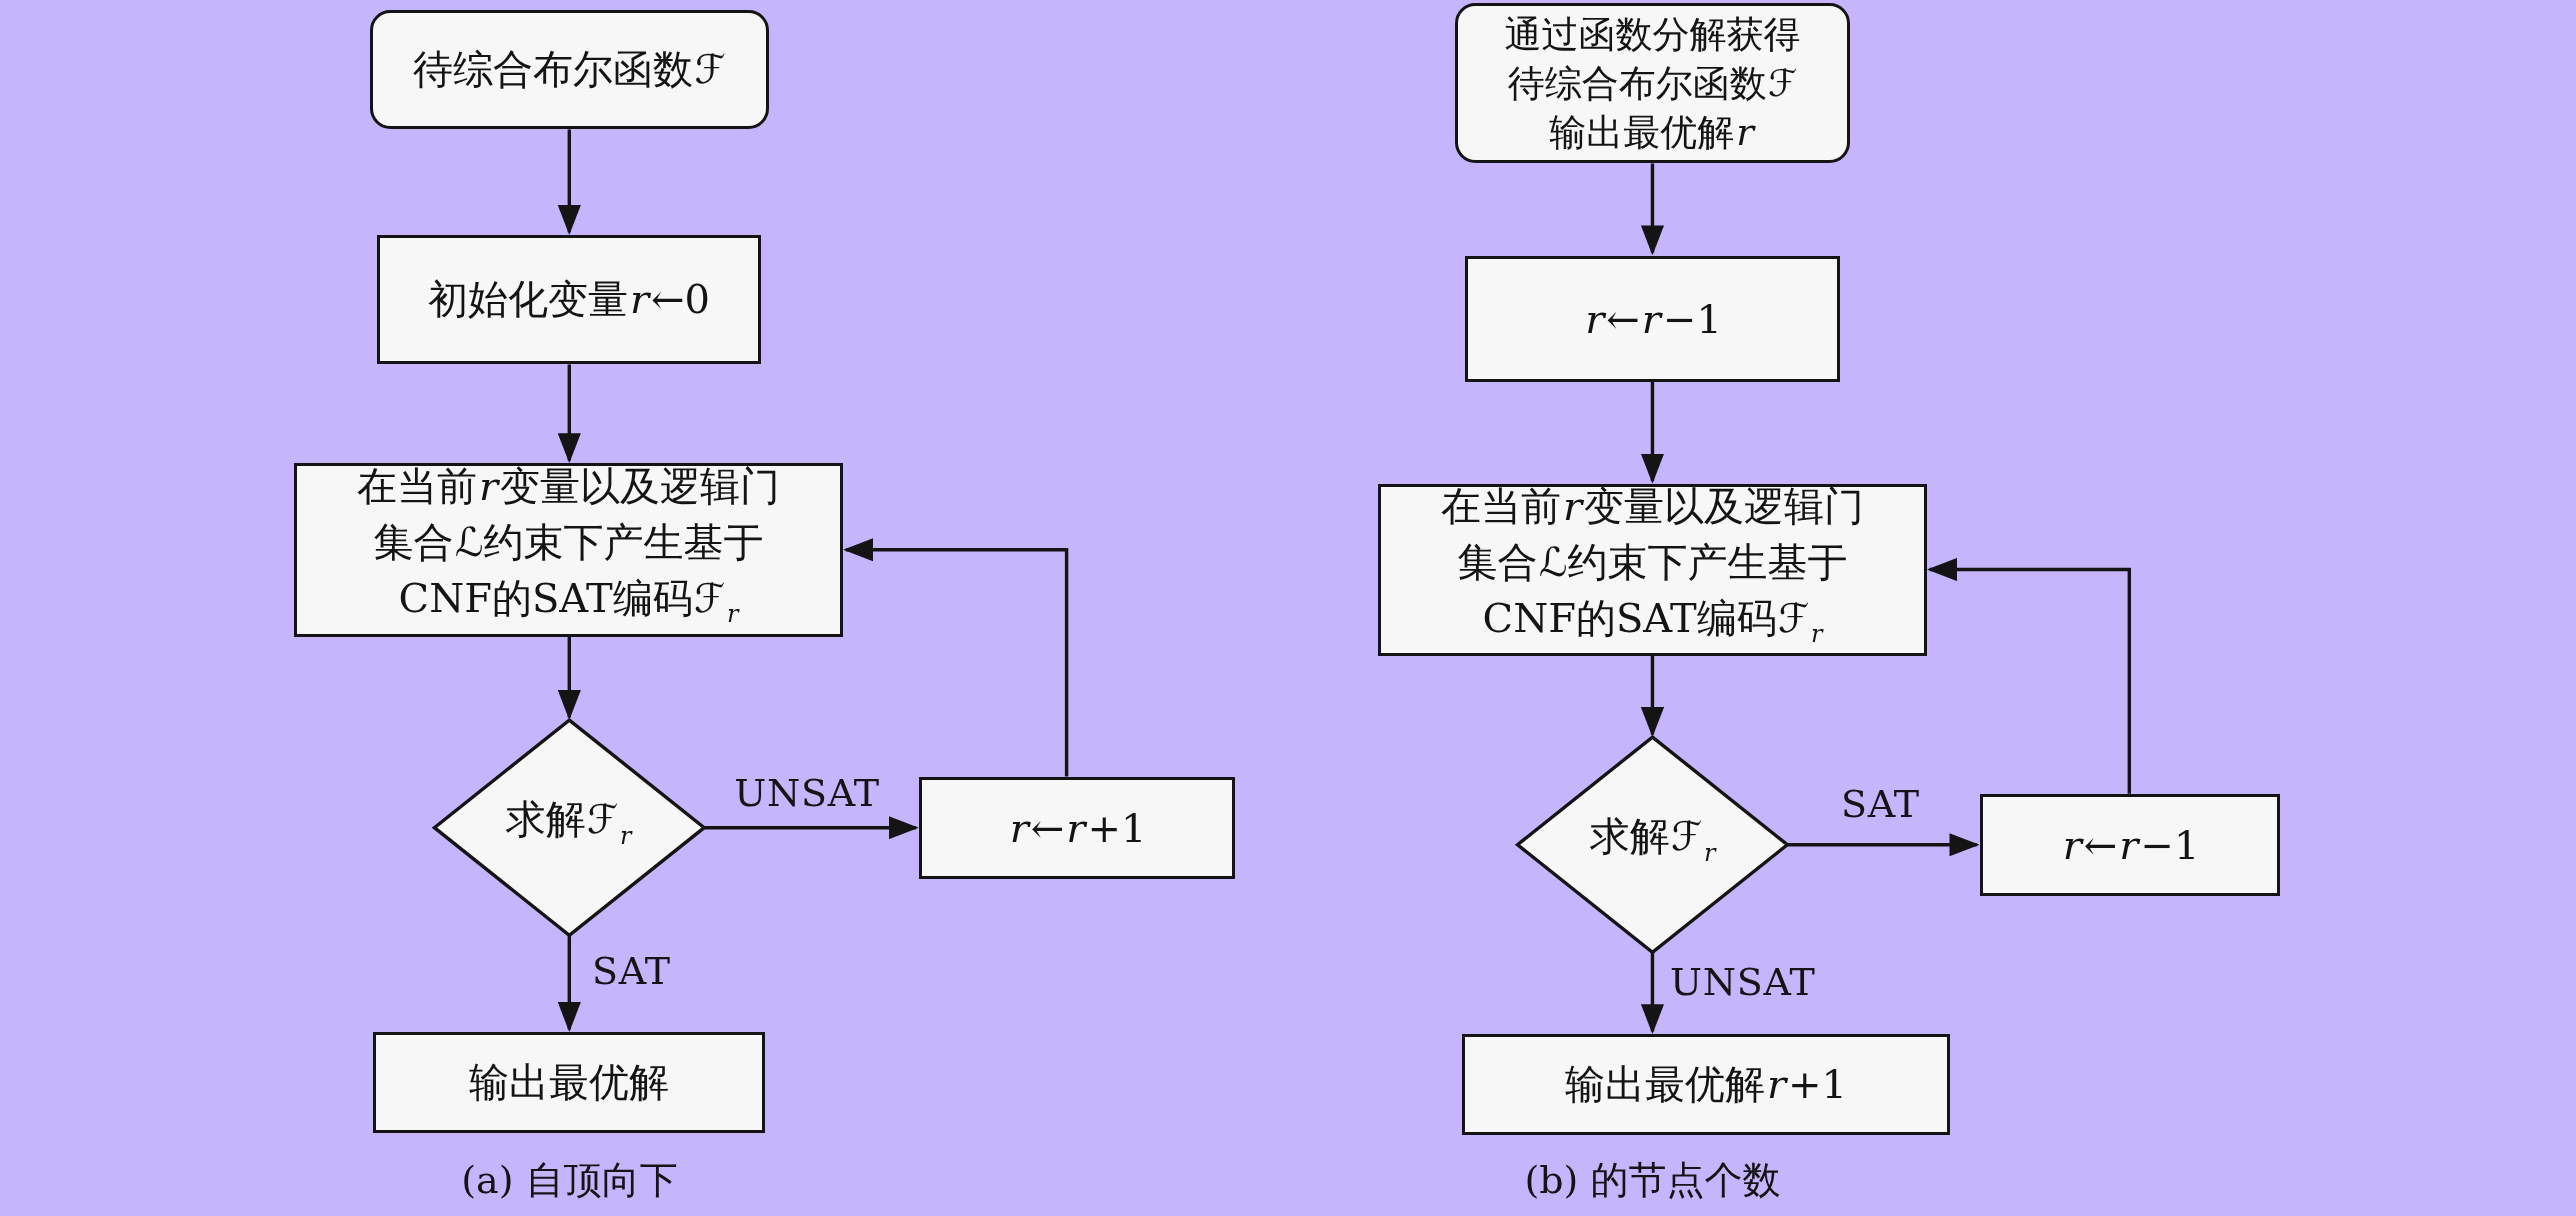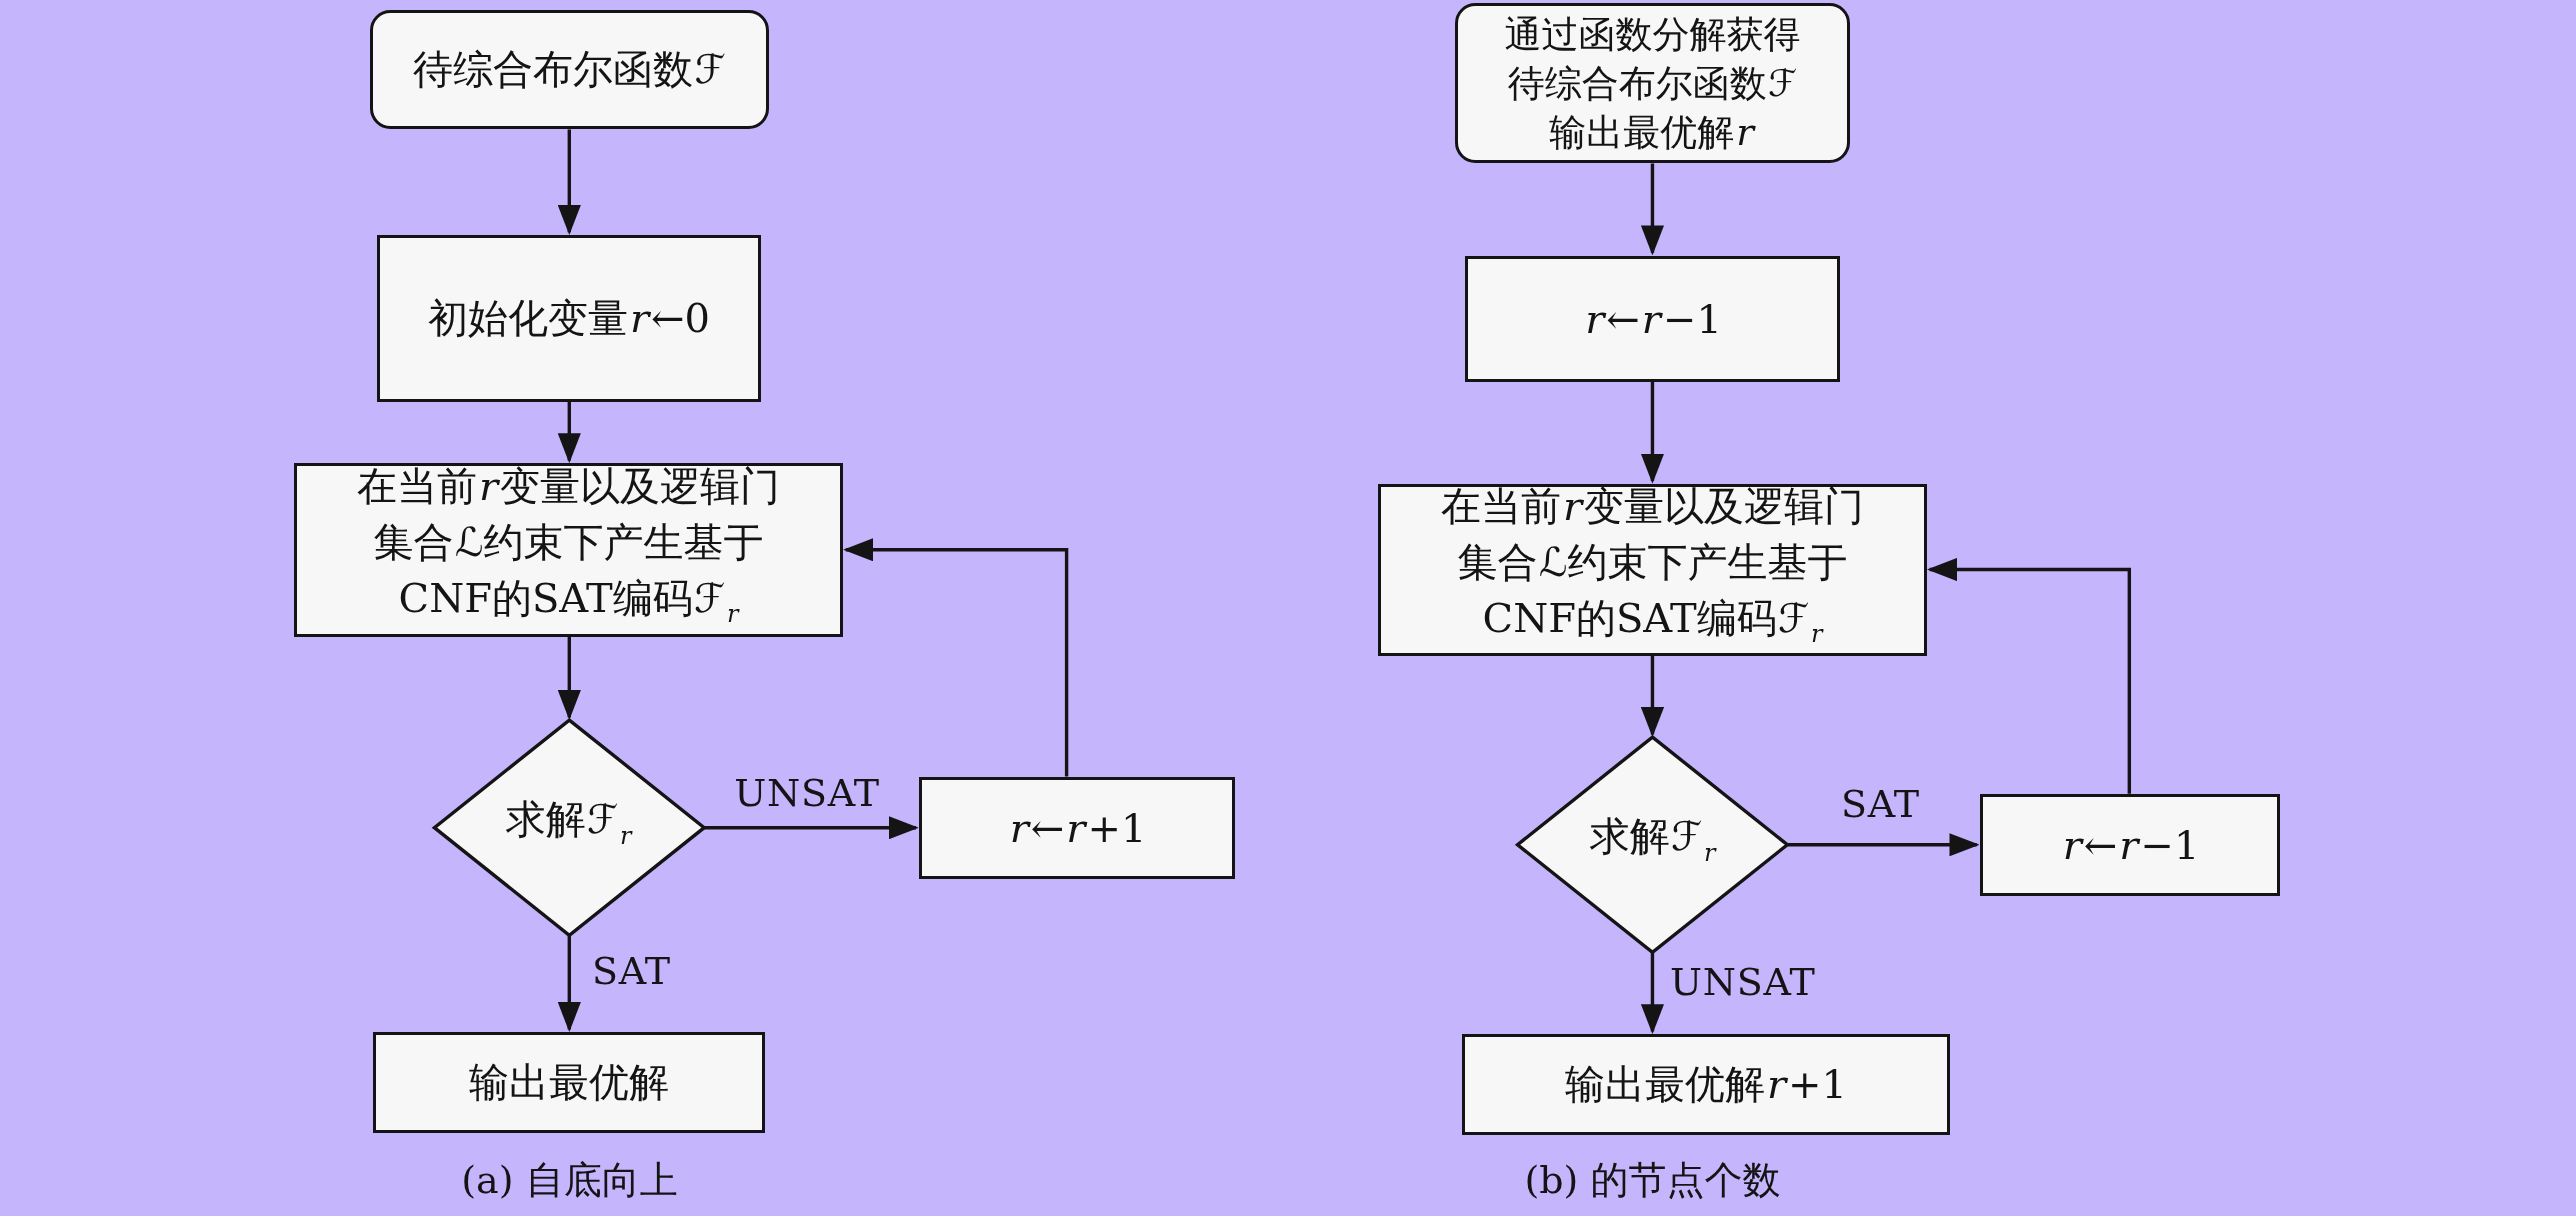--- a/index.html
+++ b/index.html
@@ -78,21 +78,21 @@
     <polygon points="835,1057 1033,1215 835,1373 637,1215" fill="#f7f7f7" stroke="#141414" stroke-width="5"></polygon>
     <polygon points="2425,1082 2623,1240 2425,1398 2227,1240" fill="#f7f7f7" stroke="#141414" stroke-width="5"></polygon>
   </svg>
 
   <section>
 
     <div class="node rounded" style="left:370px; top:10.2px; width:399px; height:119px;">
       <span class="ln"><span>待综合布尔函数</span><span class="math">ℱ</span></span>
     </div>
 
-    <div class="node" style="left:377px; top:235px; width:384px; height:167px;">
+    <div class="node" style="left:377px; top:235px; width:384px; height:129px;">
       <span class="ln"><span>初始化变量</span><span class="var">r</span><span>←</span><span>0</span></span>
     </div>
 
     <div class="node" style="left:294px; top:463px; width:549px; height:174px; line-height:56px;">
       <span class="ln"><span>在当前</span><span class="var">r</span><span>变量以及逻辑门</span></span>
       <span class="ln"><span>集合</span><span class="math">ℒ</span><span>约束下产生基于</span></span>
       <span class="ln"><span>CNF的SAT编码</span><span class="math">ℱ</span><span class="sub">r</span></span>
     </div>
 
     <div class="node noborder" style="left:446px; top:777px; width:245px; height:102px;">
@@ -104,21 +104,21 @@
     <div class="node" style="left:919px; top:777px; width:316px; height:102px;">
       <span class="ln"><span class="var">r</span><span>←</span><span class="var">r</span><span>+1</span></span>
     </div>
 
     <div class="edge-label" style="left:592px; top:949px;">SAT</div>
 
     <div class="node" style="left:373px; top:1032px; width:392px; height:101px;">
       <span class="ln"><span>输出最优解</span></span>
     </div>
 
-    <div class="caption" style="left:324px; top:1155px;">(a) 自底向上</div>
+    <div class="caption" style="left:324px; top:1155px;">(a) 自顶向下</div>
   </section>
 
   <section>
 
     <div class="node rounded" style="left:1455px; top:3.4px; width:395px; height:160px; font-size:37px; line-height:49px;">
       <span class="ln"><span>通过函数分解获得</span></span>
       <span class="ln"><span>待综合布尔函数</span><span class="math">ℱ</span></span>
       <span class="ln"><span>输出最优解</span><span class="var">r</span></span>
     </div>
 

